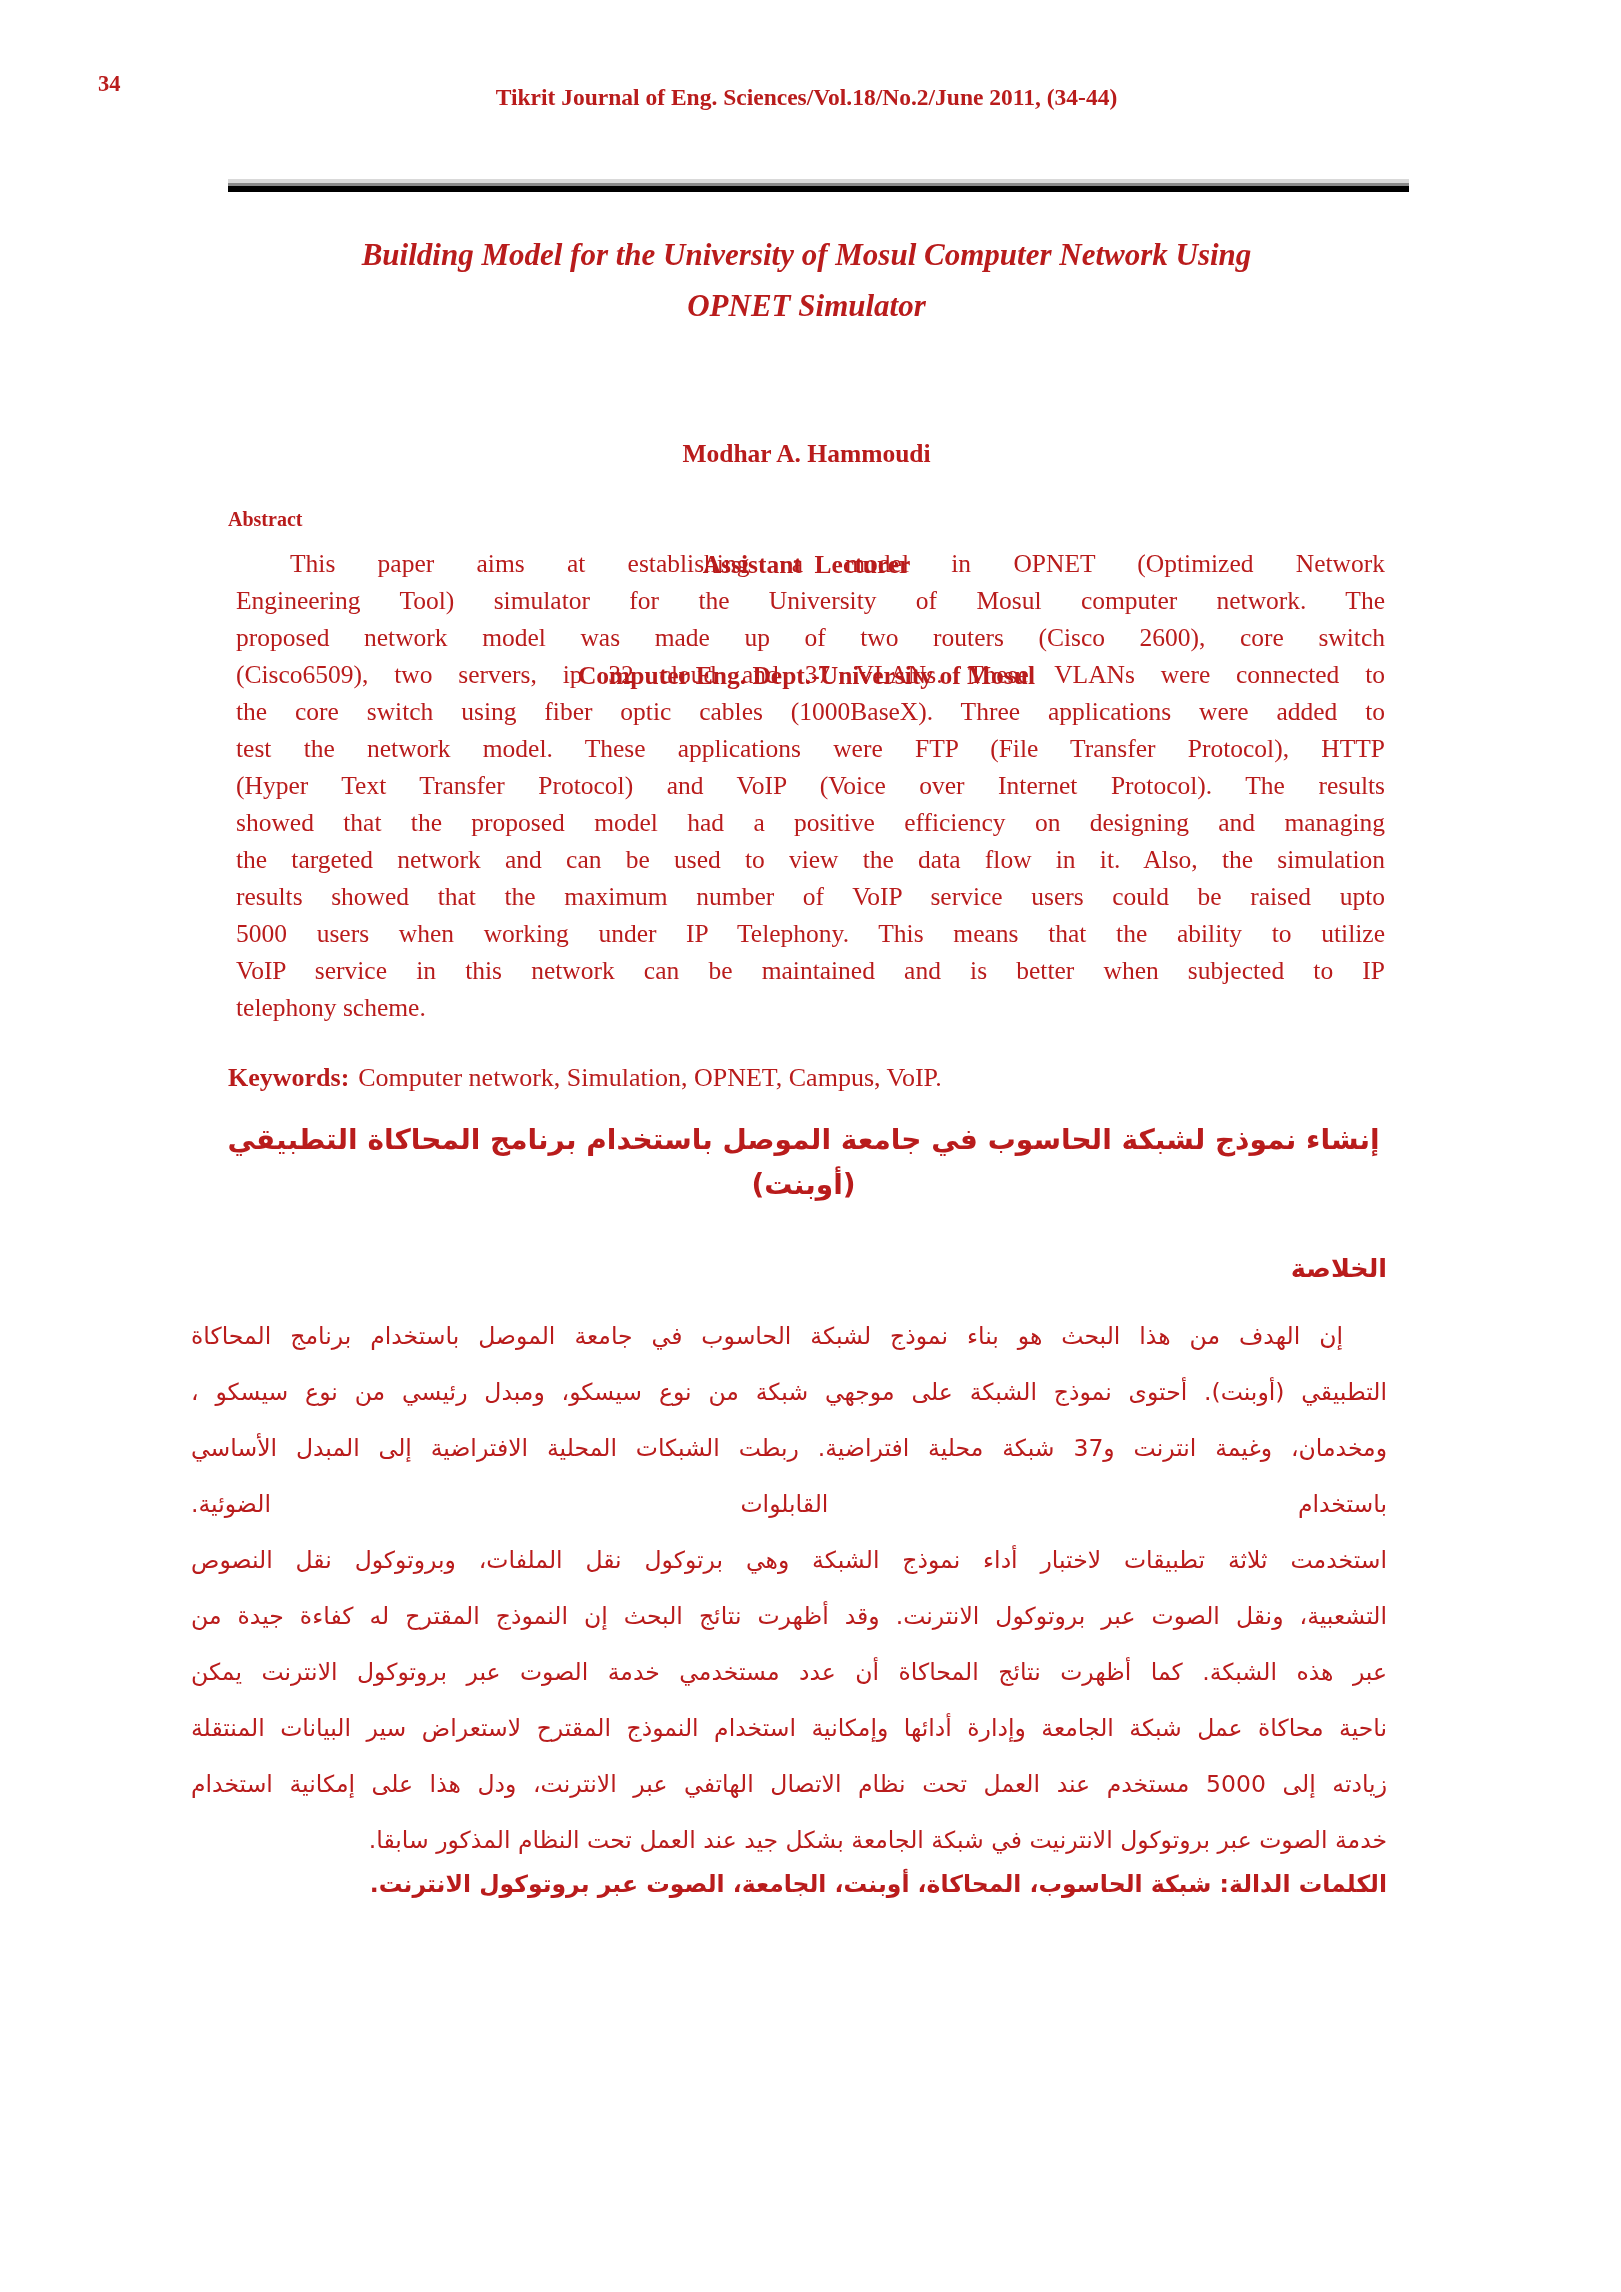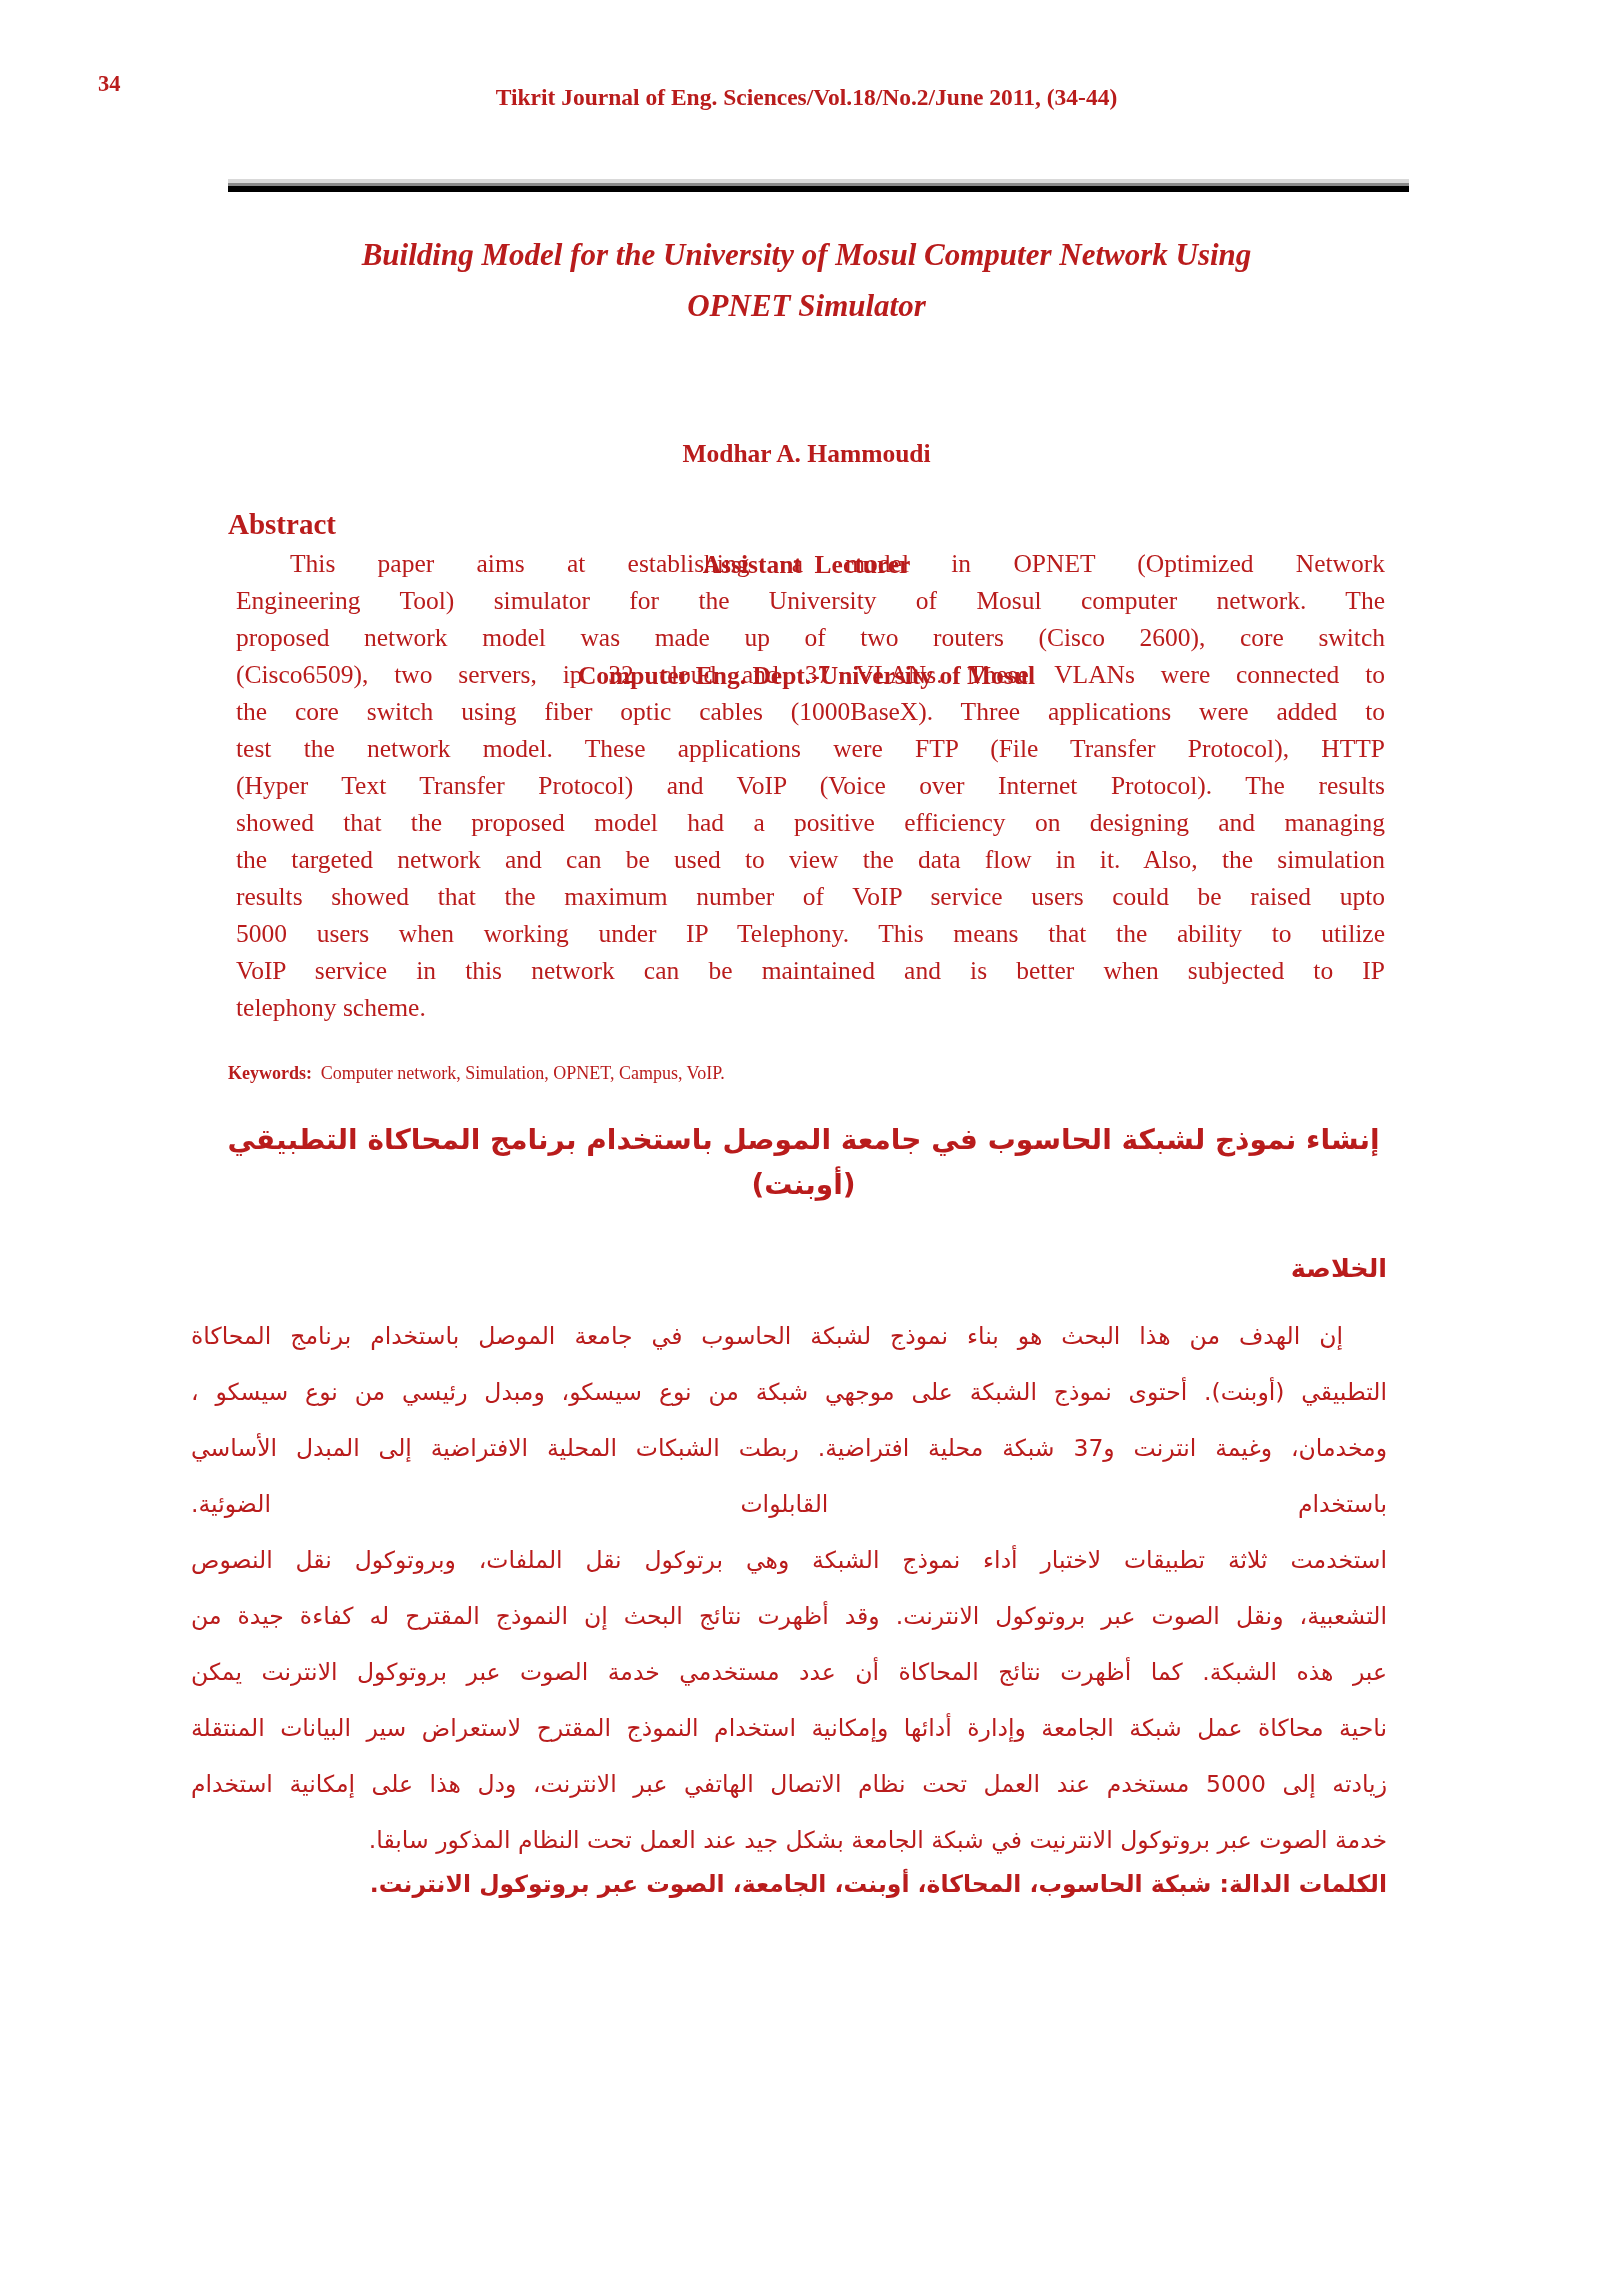--- a/index.html
+++ b/index.html
@@ -17,26 +17,26 @@
     left:228px;top:179px;width:1181px;height:12.7px;
     background:linear-gradient(to bottom,
       #d9d9d9 0px,#d9d9d9 3.9px,
       #8a8a8a 3.9px,#8a8a8a 6.9px,
       #000000 6.9px,#000000 12.7px);
   }
   #title{left:228px;top:229px;width:1157px;text-align:center;
     font-weight:bold;font-style:italic;font-size:31px;line-height:51px;}
   #author{left:228px;top:361px;width:1157px;text-align:center;
     font-weight:bold;font-size:25.5px;line-height:37px;white-space:pre-wrap;}
-  #abshead{left:228px;top:508px;font-weight:bold;font-size:29px;}
+  #abshead{left:228px;top:508px;font-weight:bold;font-size:20px;}
   #absbody{left:228px;top:545px;width:1157px;font-size:25.5px;}
   .jl{height:37px;line-height:37px;text-align:justify;text-align-last:justify;overflow:hidden;margin-left:8px;}
   .jl.first{text-indent:54px;}
   .jl.last{text-align-last:left;}
-  #kw{left:228px;top:1063px;width:1157px;font-size:18px;}
+  #kw{left:228px;top:1063px;width:1157px;font-size:26px;}
   #kw .kw-label{font-weight:bold;}
   #kw .kw-text{margin-left:8.8px;}
   .ar{font-family:"DejaVu Sans",sans-serif;direction:rtl;unicode-bidi:embed;}
   #artitle{left:196px;top:1117px;width:1215px;text-align:center;font-weight:bold;font-size:28px;line-height:45px;}
   #arhead{left:191px;top:1253px;width:1196px;text-align:right;font-weight:bold;font-size:25.5px;}
   #arbody{left:191px;top:1308px;width:1196px;font-size:23.5px;}
   .al{height:56px;line-height:56px;text-align:justify;text-align-last:justify;overflow:hidden;}
   .al.first{text-indent:44px;}
   .al.spread{display:flex;justify-content:space-between;align-items:center;}
   .al.last{text-align-last:right;}

